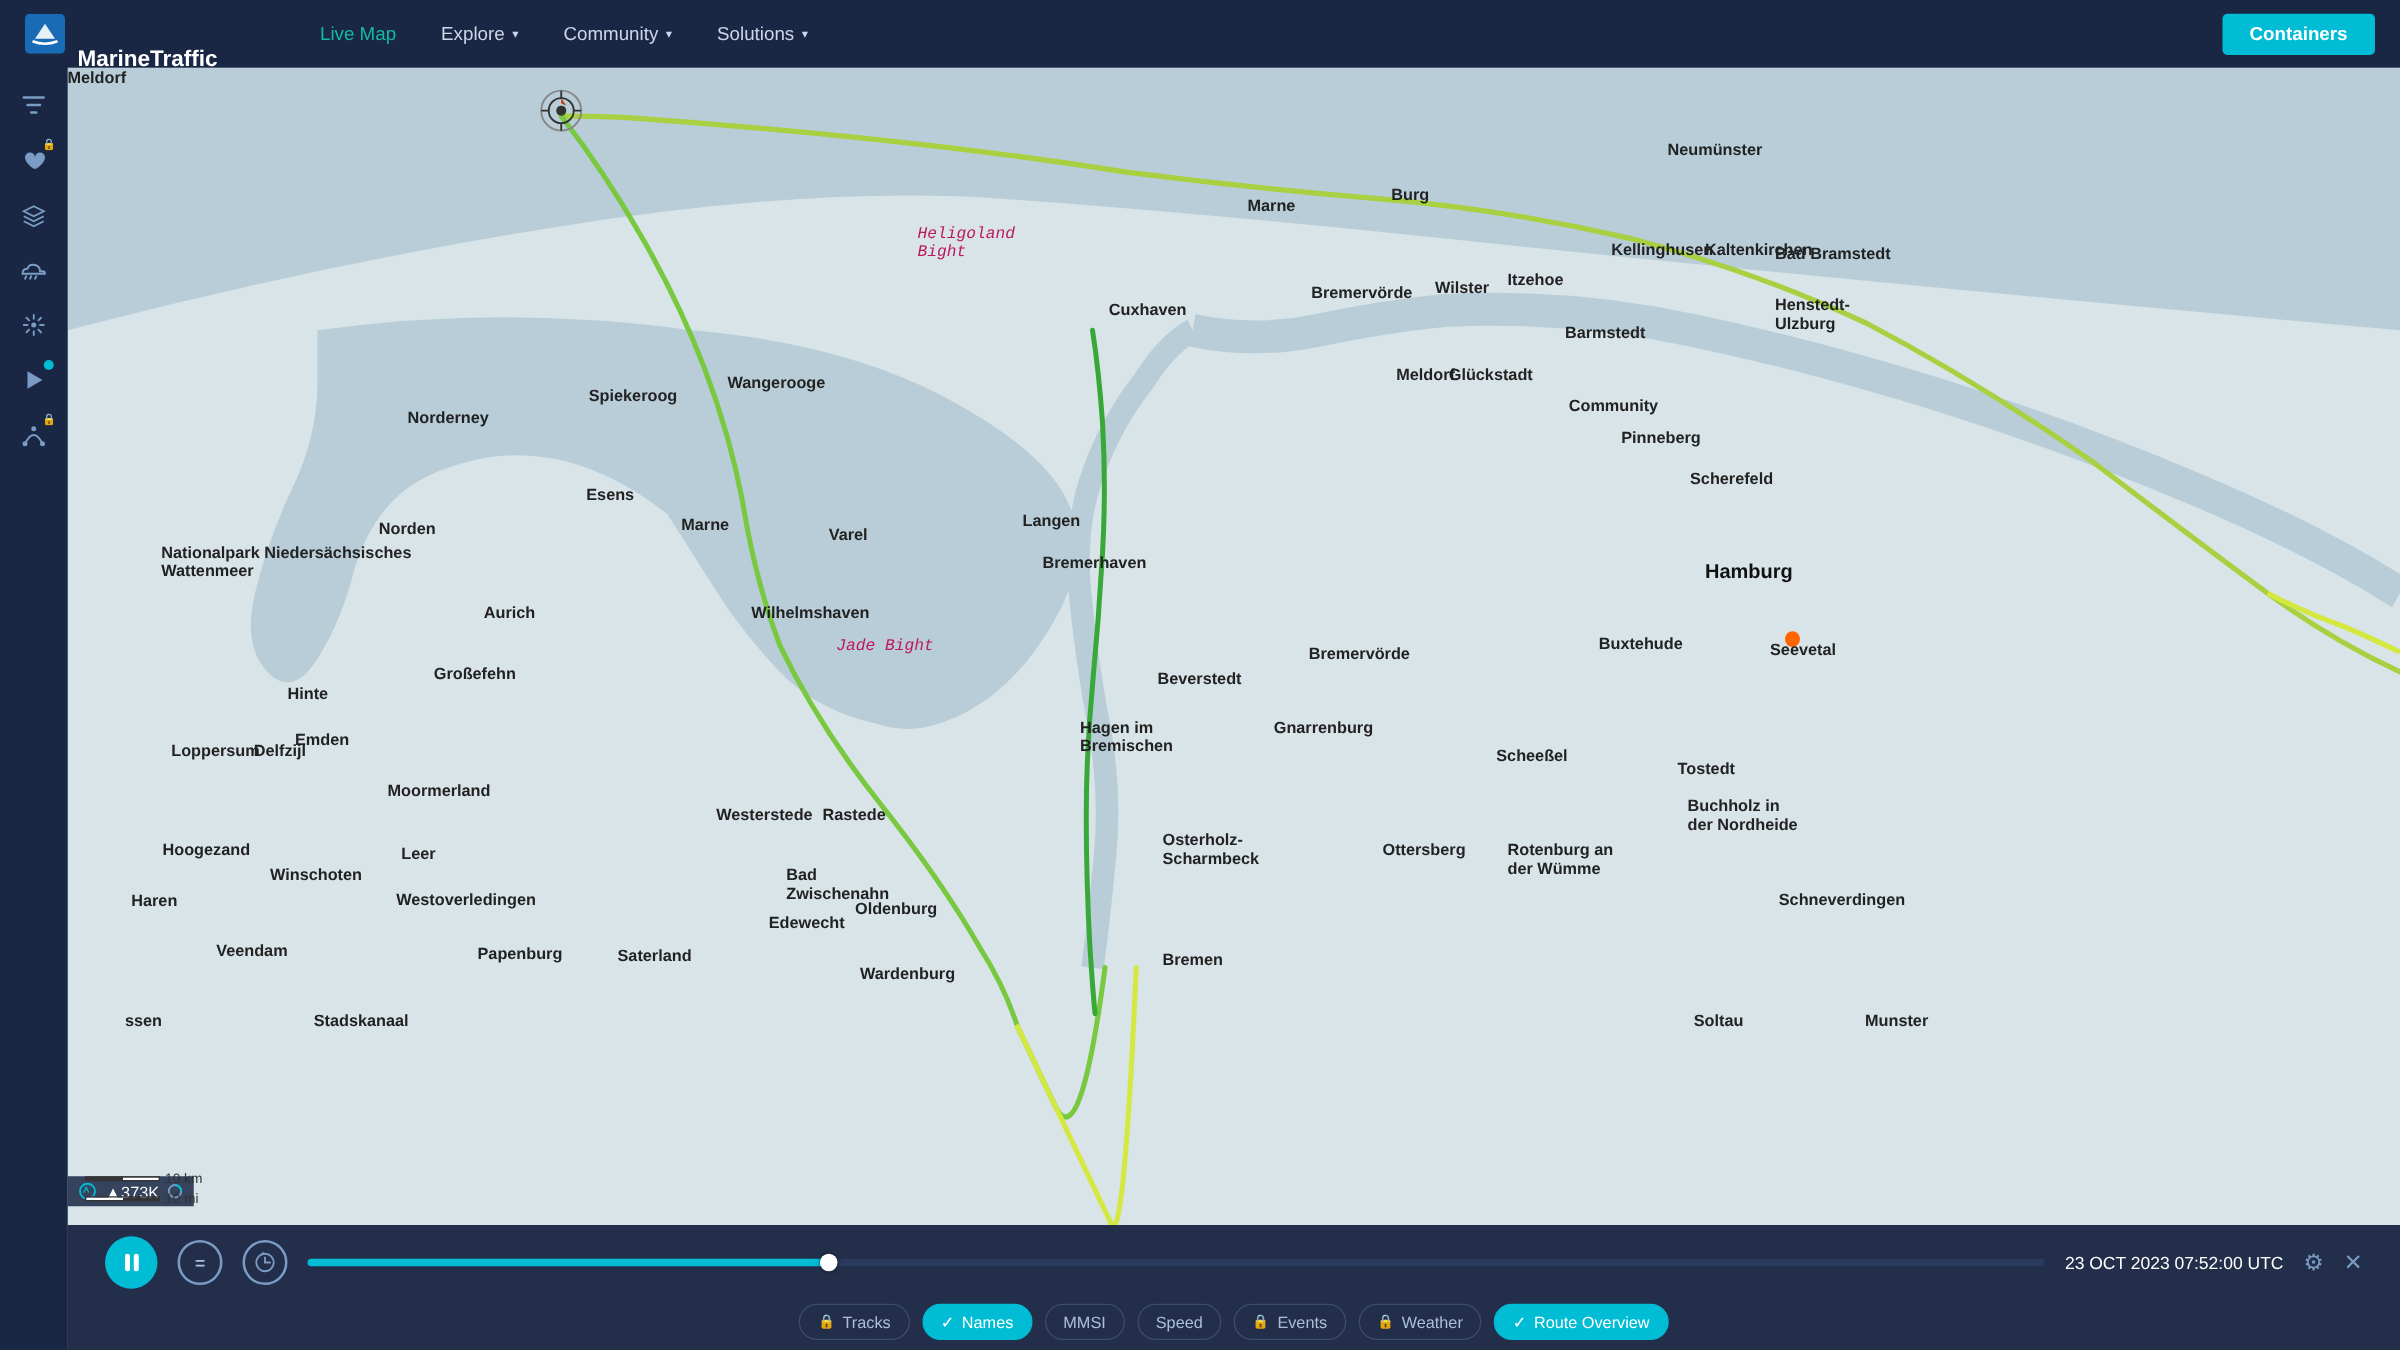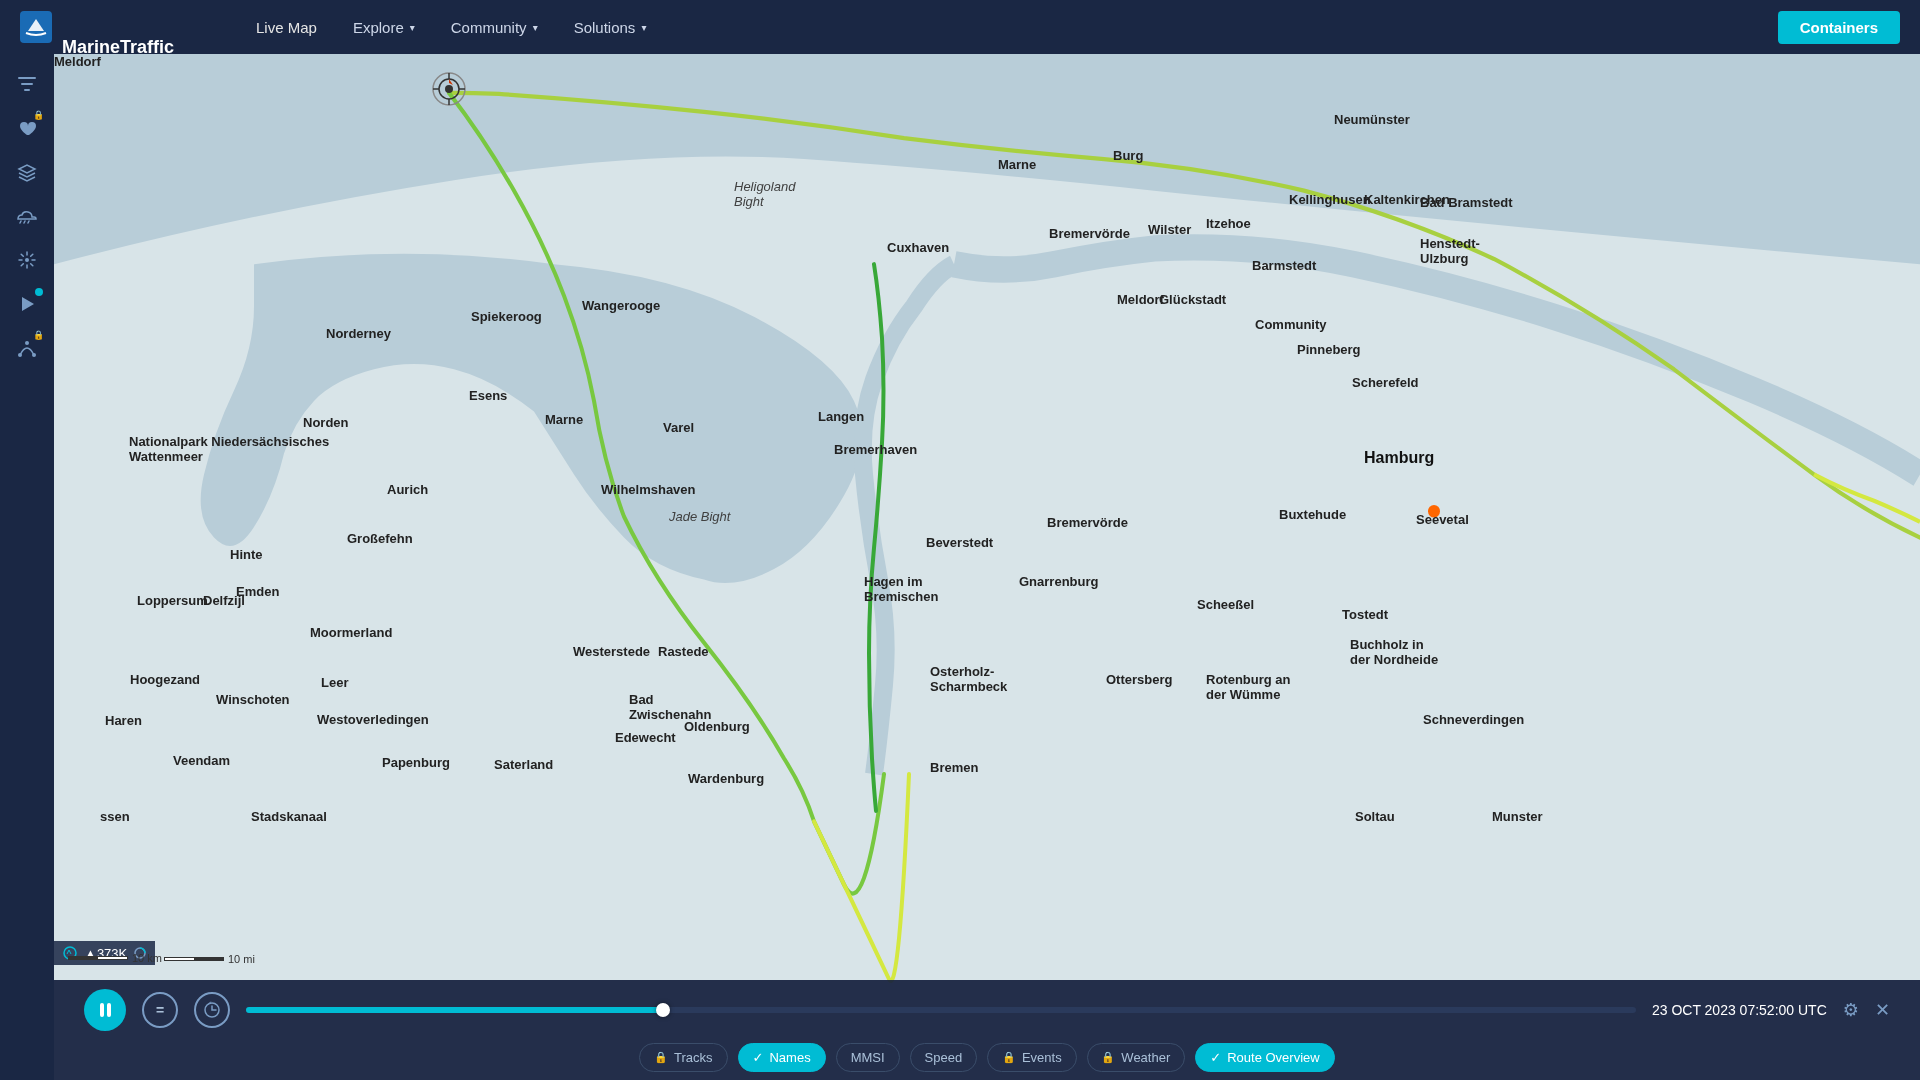--- a/index.html
+++ b/index.html
@@ -20,21 +20,21 @@
       color: white; font-size: 18px; font-weight: 600; margin-top: 40px;
     }
     .nav-links {
       display: flex; align-items: center; flex: 1; gap: 4px; padding-left: 20px;
     }
     .nav-item {
       color: #cdd6e8; font-size: 15px; padding: 8px 16px; cursor: pointer;
       display: flex; align-items: center; gap: 6px; border-radius: 4px;
       white-space: nowrap;
     }
-    .nav-item.active { color: #e5e5e5; }
+    .nav-item.active { color: #14b8a6; }
     .nav-item .chevron { font-size: 10px; }
     .nav-btn-containers {
       background: #00bcd4; color: white; padding: 8px 22px;
       border-radius: 4px; font-size: 15px; font-weight: 600; cursor: pointer;
       margin-right: 20px;
     }
 
     
     #sidebar {
       position: absolute; top: 54px; left: 0; bottom: 0; width: 54px;
@@ -119,38 +119,38 @@
     }
     .pill.active { background: #00bcd4; border-color: #00bcd4; color: white; }
     .pill .lock-icon { font-size: 11px; }
     .pill .check-icon { font-size: 13px; }
 
     
     .map-scale {
       position: absolute; bottom: 110px; left: 14px; z-index: 150;
     }
     .scale-bar {
-      display: flex; flex-direction: row; gap: 2px;
+      display: flex; flex-direction: column; gap: 2px;
     }
     .scale-line {
       display: flex; align-items: center; gap: 4px;
     }
     .scale-ruler {
       width: 60px; height: 4px; background: #333; border: 1px solid #333;
     }
     .scale-text { color: #333; font-size: 11px; }
 
     
     .map-label {
       position: absolute; font-size: 11px; color: #444; pointer-events: none;
       white-space: nowrap;
     }
     .map-label.city { font-size: 13px; font-weight: 600; color: #222; }
     .map-label.large-city { font-size: 16px; font-weight: 700; color: #111; }
-    .map-label.water { font-size: 13px; font-style: italic; color: #404040; }
+    .map-label.water { font-size: 13px; font-style: italic; color: #be185d; font-family: Liberation Mono, monospace; }
 
     
     .ship-marker {
       position: absolute; transform: translate(-50%, -50%);
     }
   </style>
 </head>
 <body>
 
 <nav id="topnav">

